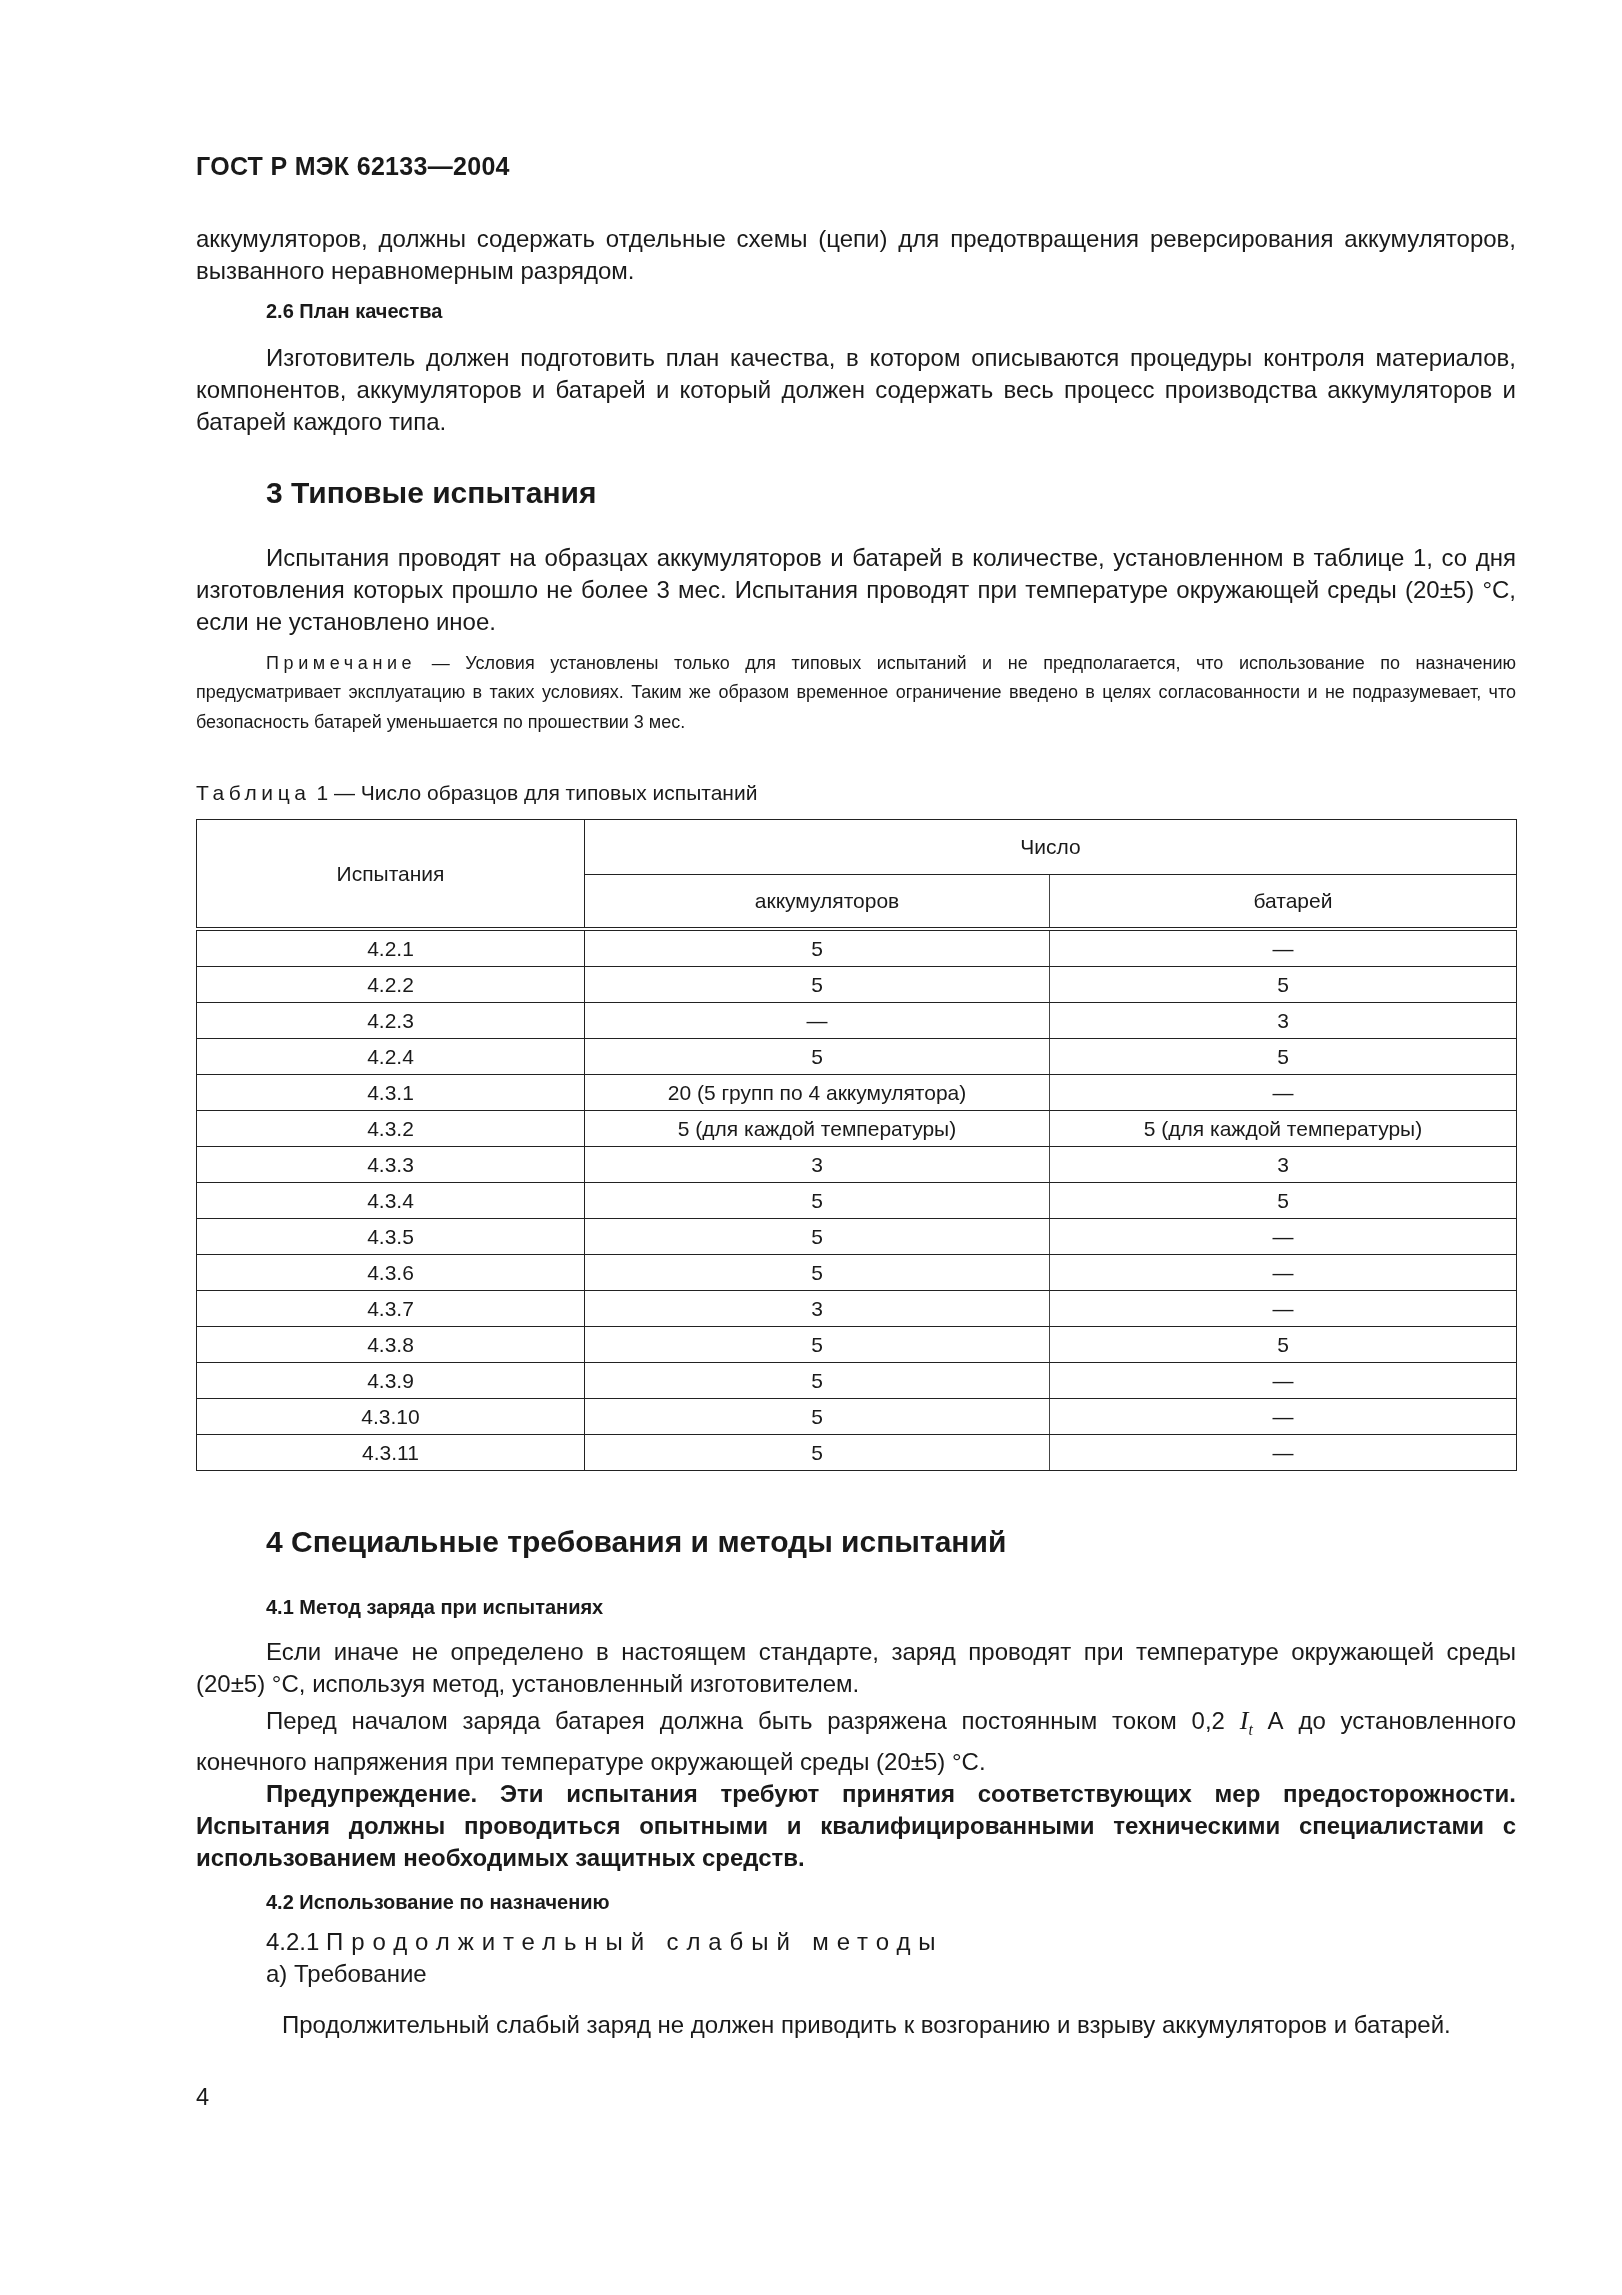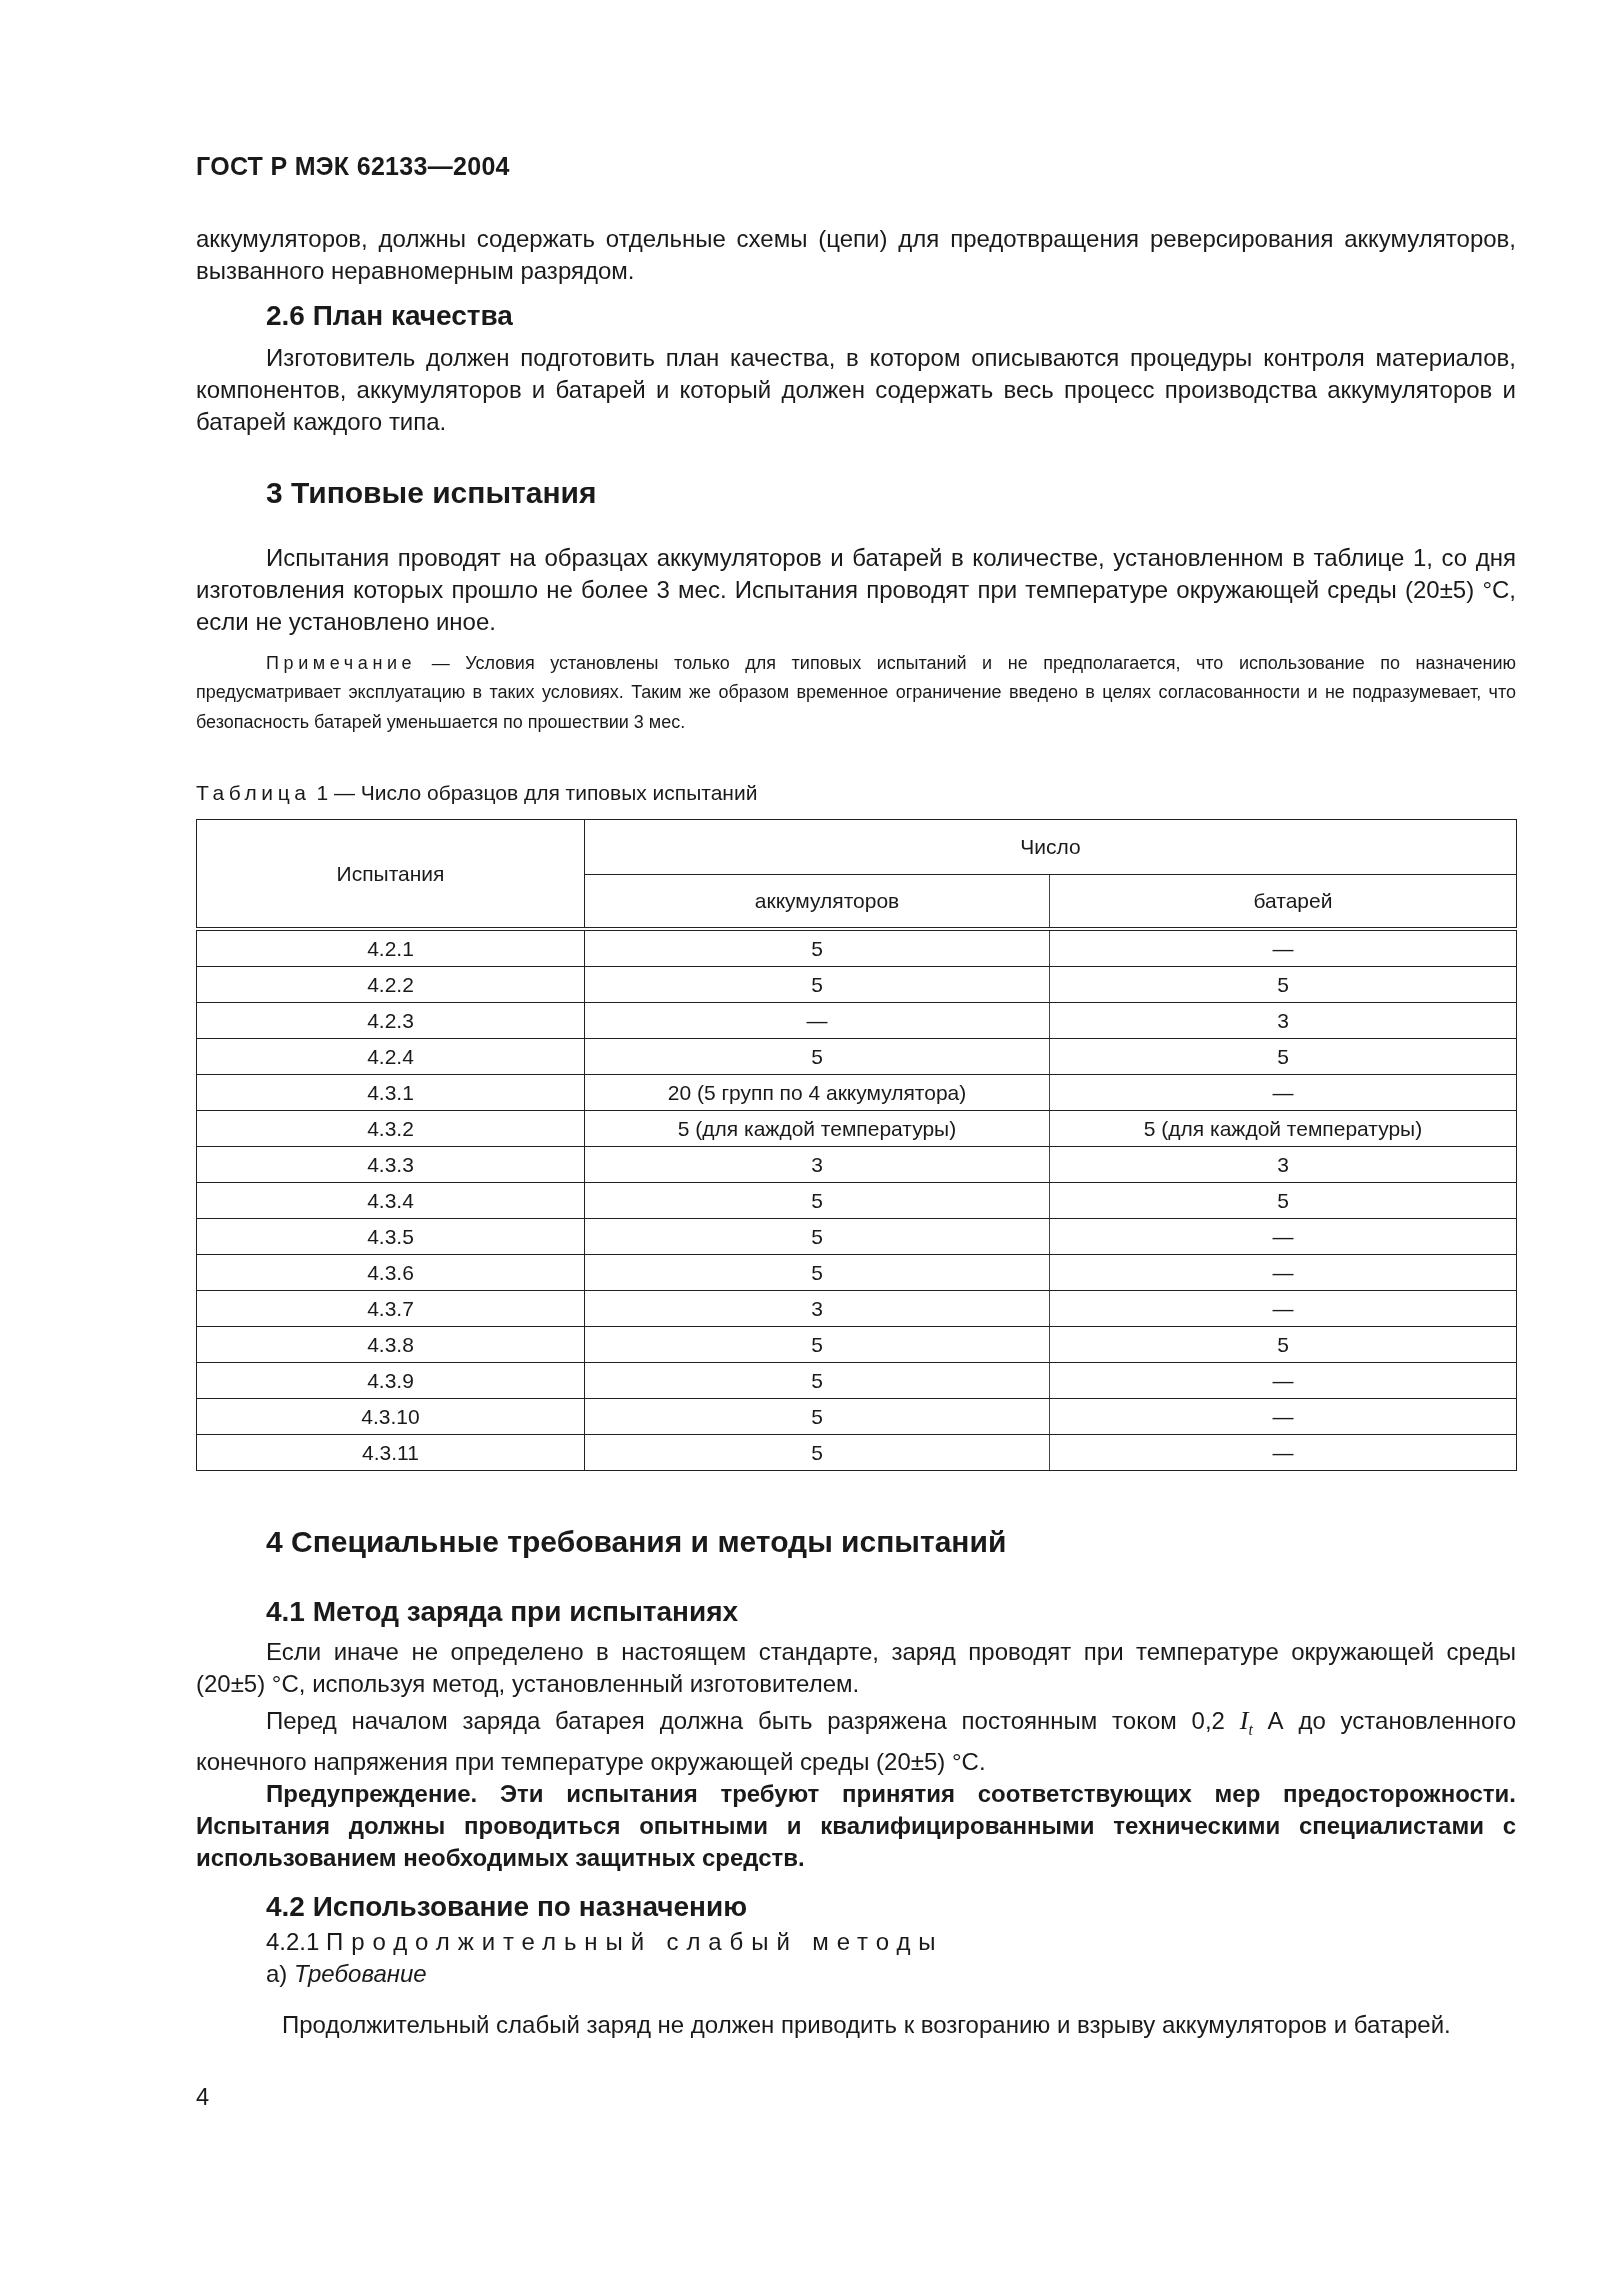--- a/index.html
+++ b/index.html
@@ -3,37 +3,37 @@
 <meta charset="utf-8">
 <style>
   html, body { margin: 0; padding: 0; background: #ffffff; }
   body { width: 1622px; height: 2295px; position: relative; overflow: hidden;
          font-family: "Liberation Sans", sans-serif; color: #1a1a1a; }
   .abs { position: absolute; }
   .doc-header { left: 196px; top: 152px; font-size: 25px; font-weight: bold; letter-spacing: 0.3px; }
   .para { position: absolute; left: 196px; width: 1320px; font-size: 24px; line-height: 32px;
           text-align: justify; text-align-last: left; }
   .indent { text-indent: 70px; }
-  .sub-h { position: absolute; left: 266px; font-size: 28px; font-weight: bold; }
+  .sub-h { position: absolute; left: 266px; font-size: 20px; font-weight: bold; }
   .sec-h { position: absolute; left: 266px; font-size: 30px; font-weight: bold; }
   .note { position: absolute; left: 196px; width: 1320px; font-size: 18px; line-height: 29.4px;
           text-align: justify; text-align-last: left; text-indent: 70px; }
   .spaced { letter-spacing: 4.6px; }
   .caption { position: absolute; left: 196px; top: 781px; font-size: 21px; }
   .warn { font-weight: bold; }
   table.t1 { position: absolute; left: 196px; top: 819px; width: 1320px; border-collapse: collapse;
              font-size: 21px; table-layout: fixed; }
   table.t1 td { border: 1.3px solid #222; text-align: center; padding: 0; height: 35px; }
   table.t1 td.vthin { border-left: 0.7px solid #444; border-right: 0.7px solid #444; }
   table.t1 tr.h1 td { height: 54px; }
   table.t1 tr.h2 td { height: 52px; border-bottom: 4.6px double #222; padding-left: 20px; }
   table.t1 col.c0 { width: 388px; }
   table.t1 col.c1 { width: 465px; }
   table.t1 col.c2 { width: 467px; }
-  .italic { font-style: italic; }
+  .italic { }
   .sym { font-family: "Liberation Serif", serif; font-style: italic; font-size: 26px; }
   .sym sub { font-size: 15.7px; }
   .page-num { left: 196px; top: 2084px; font-size: 23.6px; }
 </style>
 </head>
 <body>
 
 <div class="abs doc-header">ГОСТ Р МЭК 62133—2004</div>
 
 <p class="para" style="top:223px; margin:0;">аккумуляторов, должны содержать отдельные схемы (цепи) для предотвращения реверсирования аккумуляторов, вызванного неравномерным разрядом.</p>

